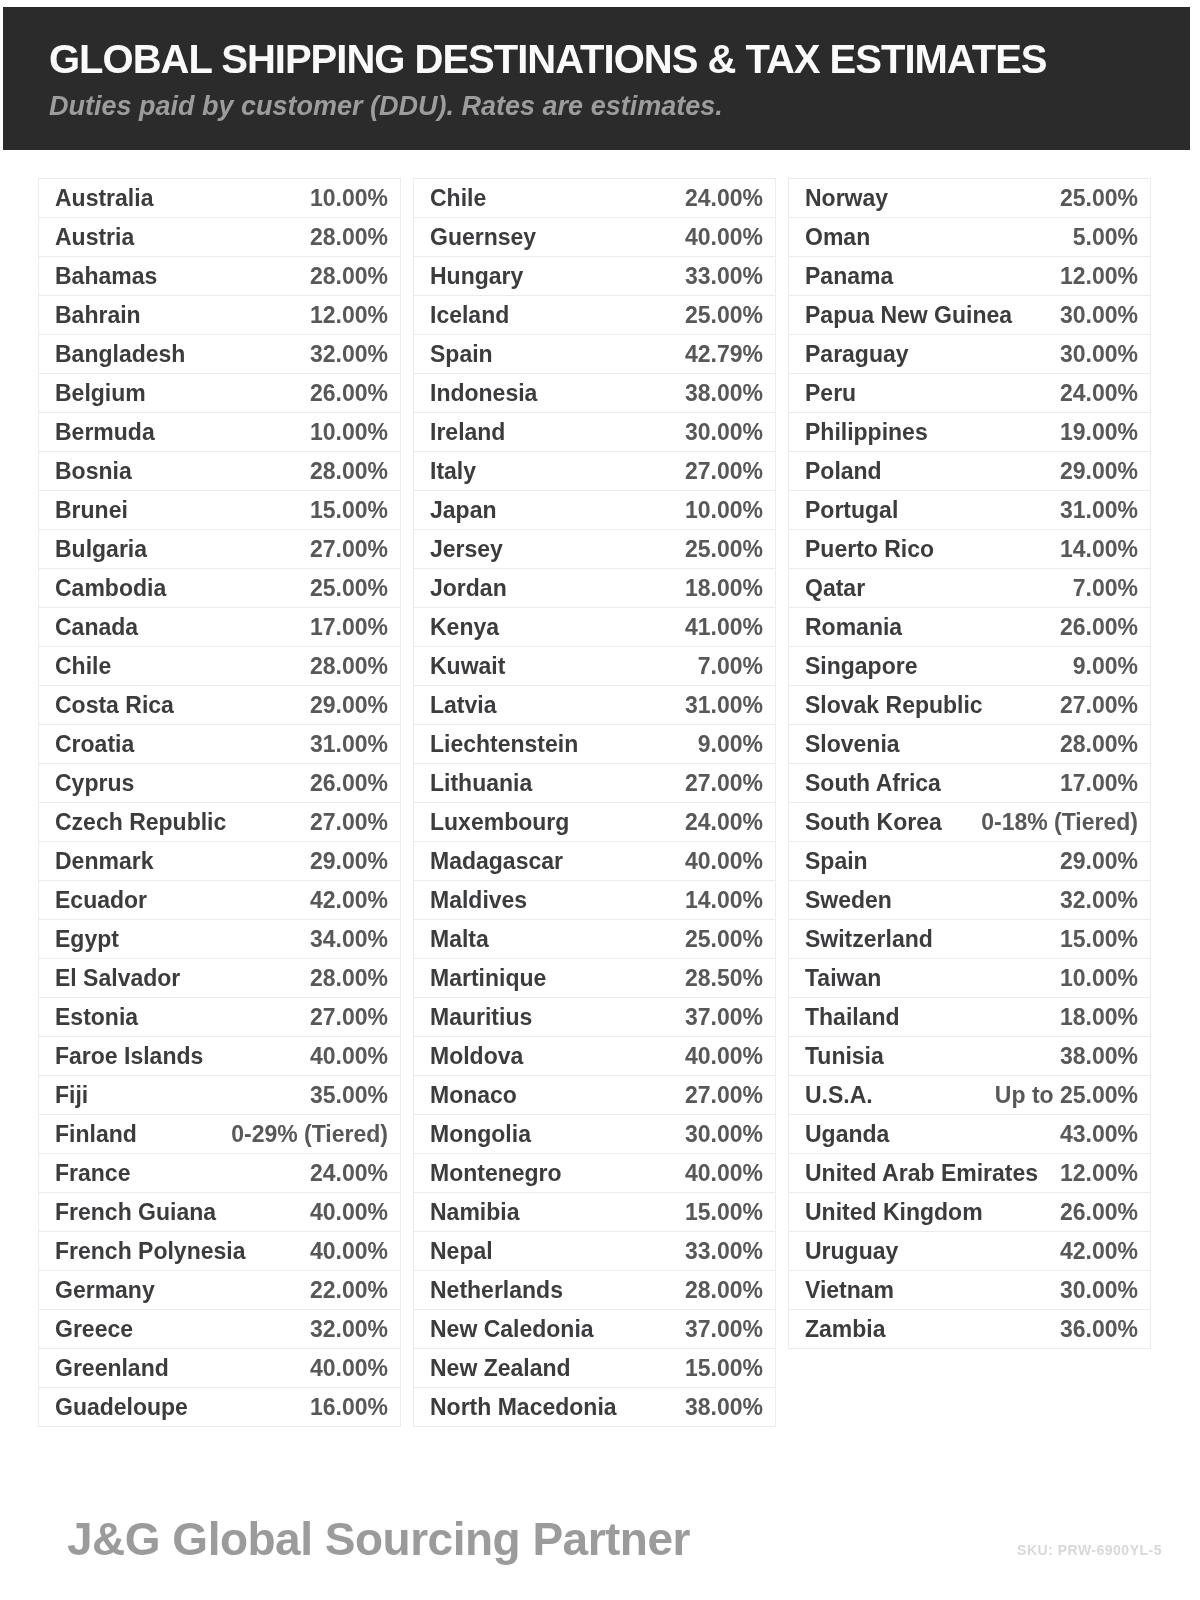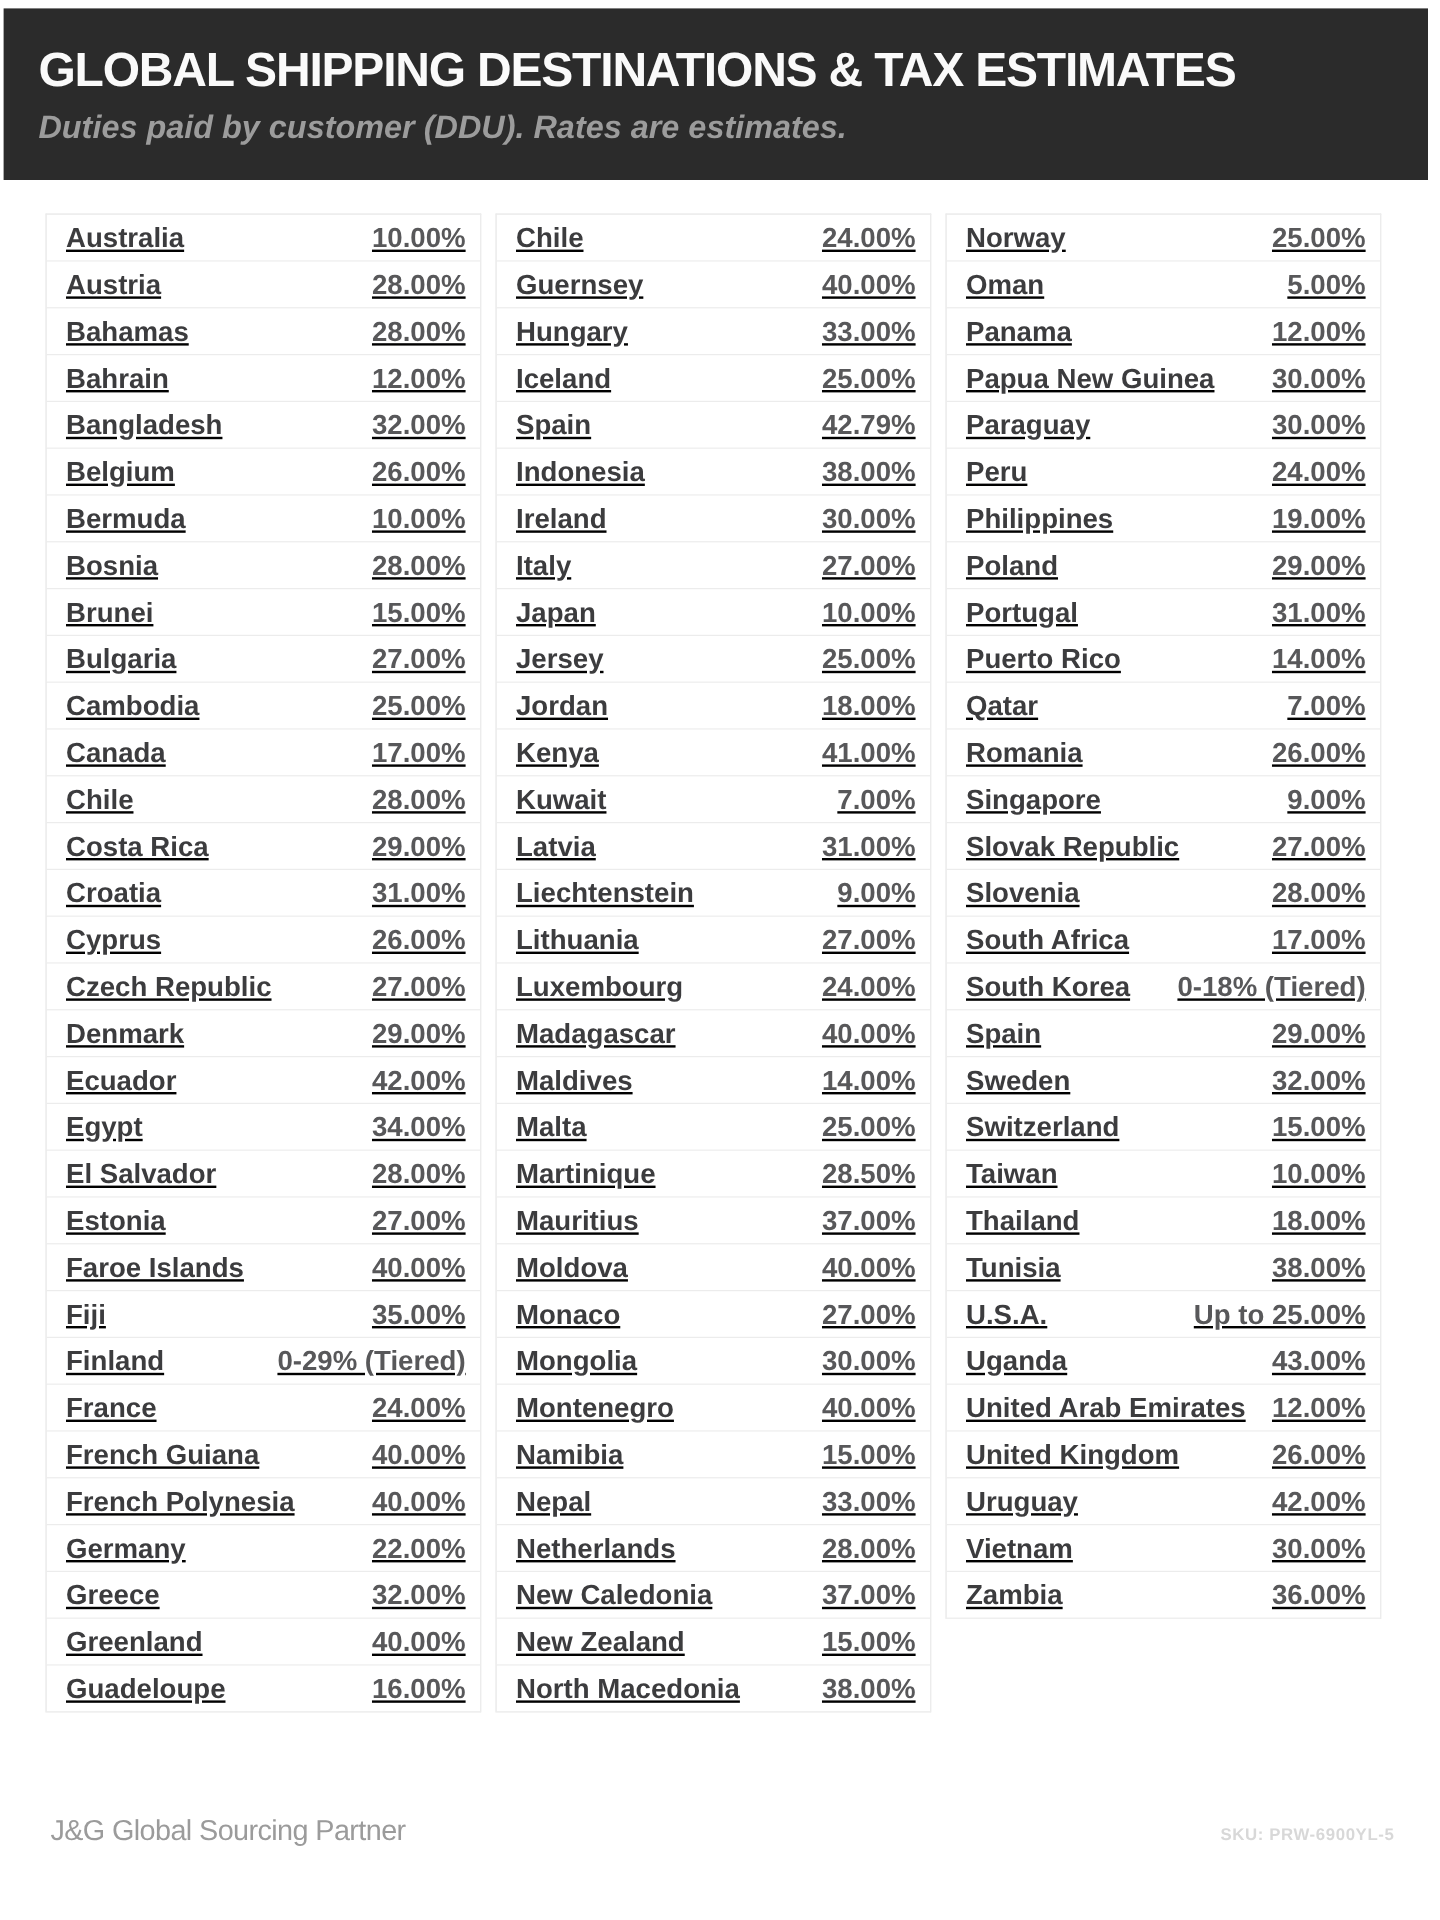--- a/index.html
+++ b/index.html
@@ -17,21 +17,21 @@
   body{
     position:relative;
     background:#ffffff;
     font-family:"Liberation Sans","DejaVu Sans",sans-serif;
     overflow:hidden;
   }
   .header{
     margin:7px 10px 0 3px;
     height:143px;
     background:var(--header-bg);
-    padding:30px 20px 0 29px;
+    padding:30px 20px 0 46px;
   }
   .title{
     color:var(--title);
     font-size:40px;
     font-weight:bold;
     letter-spacing:-1px;
     line-height:1.1;
     white-space:nowrap;
   }
   .subtitle{
@@ -45,22 +45,21 @@
   .tables{
     display:flex;
     gap:12px;
     margin:28px 49px 0 38px;
     align-items:flex-start;
   }
   .table-col{
     flex:1;
     border:1px solid var(--row-border);
     border-bottom:none;
-    background:#e5e5e5;
-    text-decoration:underline;
+    background:#701a75;
   }
   .row{
     display:flex;
     justify-content:space-between;
     align-items:center;
     height:39px;
     border-bottom:1px solid var(--row-border);
     padding:0 12px 0 16px;
     background:#ffffff;
   }
@@ -81,24 +80,25 @@
     position:absolute;
     left:42px;
     right:38px;
     top:1512px;
     display:flex;
     justify-content:space-between;
     align-items:baseline;
   }
   .brand{
     color:var(--brand);
-    font-size:24px;
-    font-weight:normal;
+    font-size:46px;
+    font-weight:bold;
     letter-spacing:-0.5px;
     white-space:nowrap;
+    margin-left:25px;
   }
   .sku{
     color:var(--sku);
     font-size:14px;
     font-weight:bold;
     letter-spacing:0.5px;
     white-space:nowrap;
   }
 </style>
 </head>

